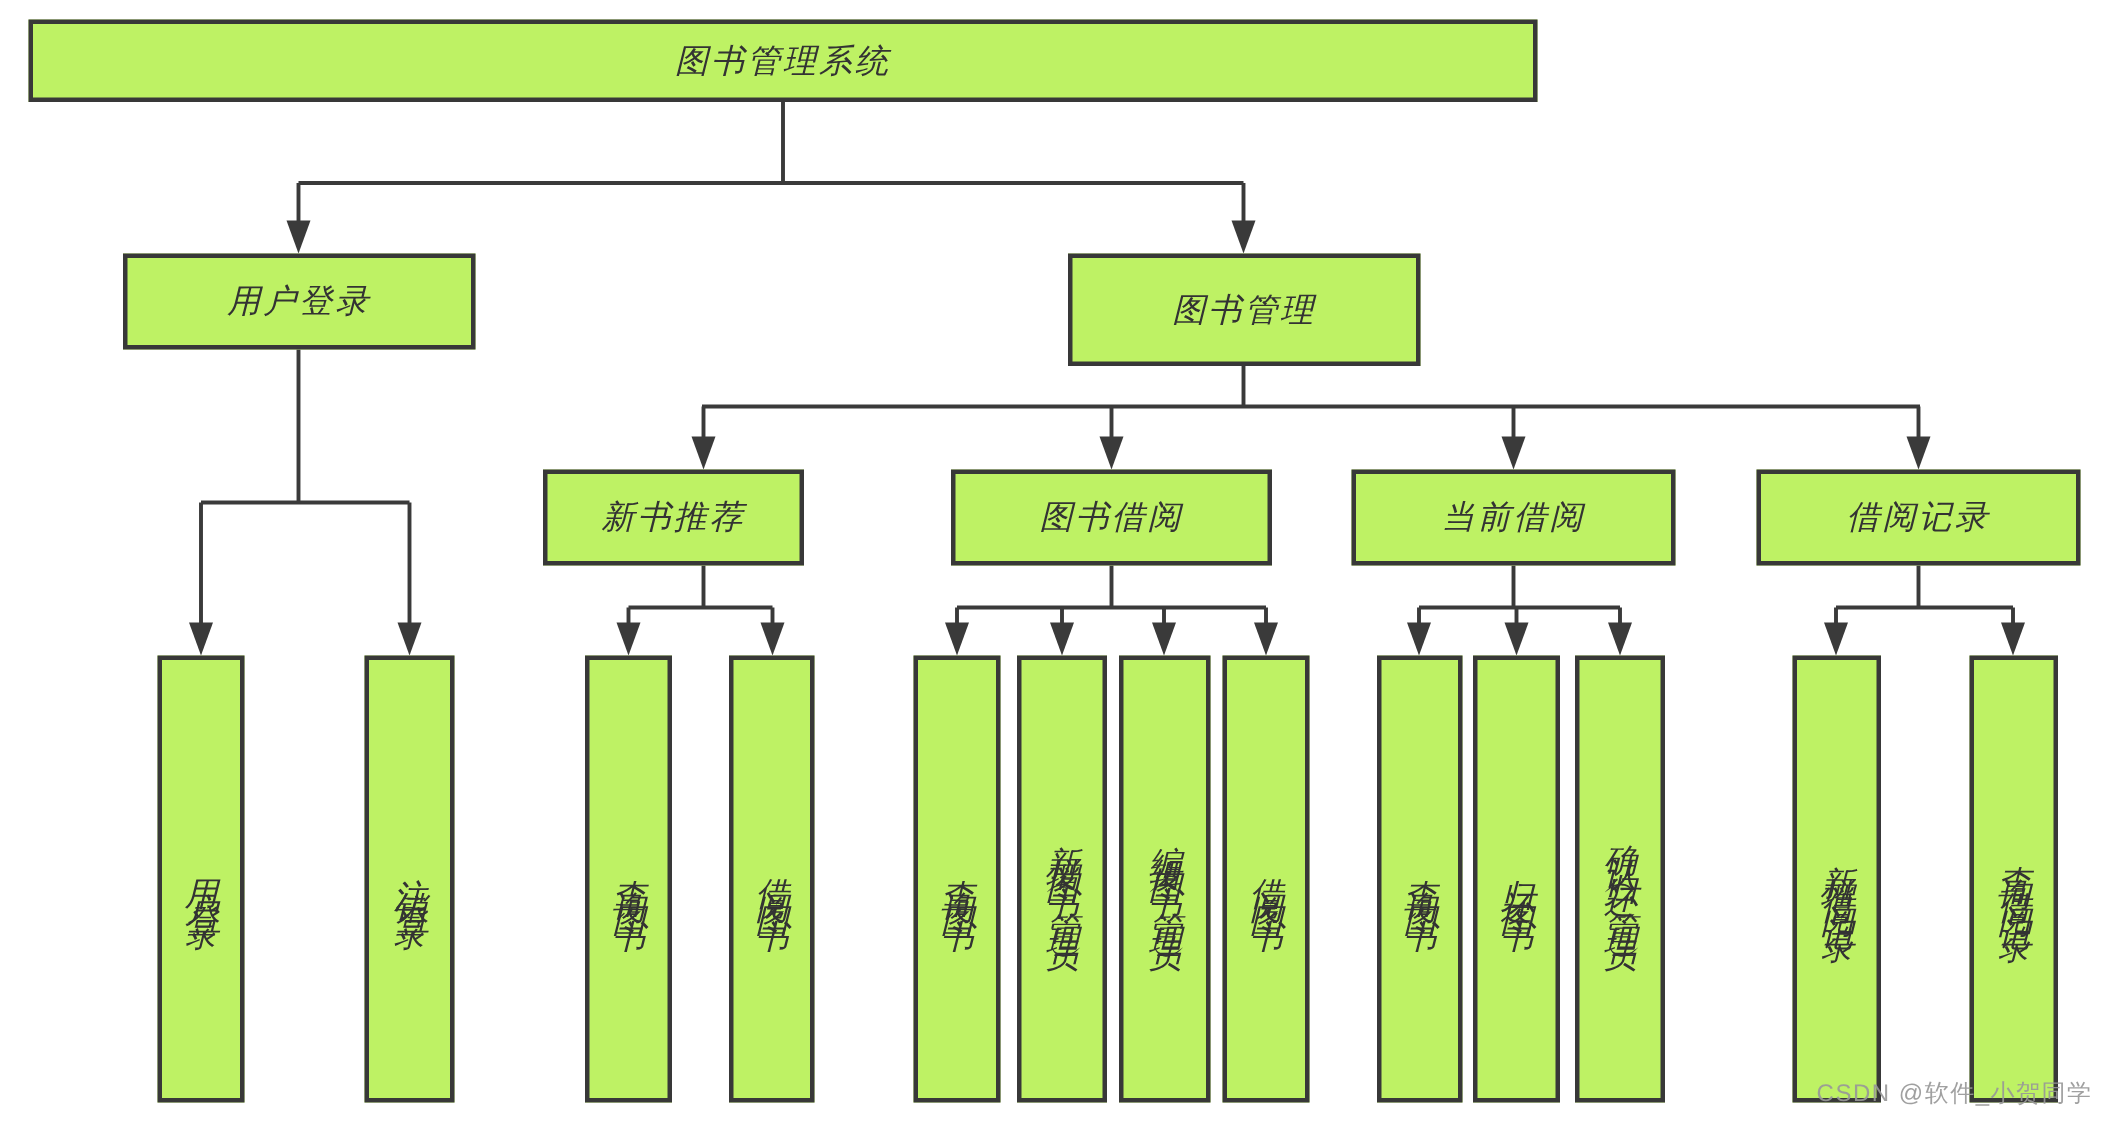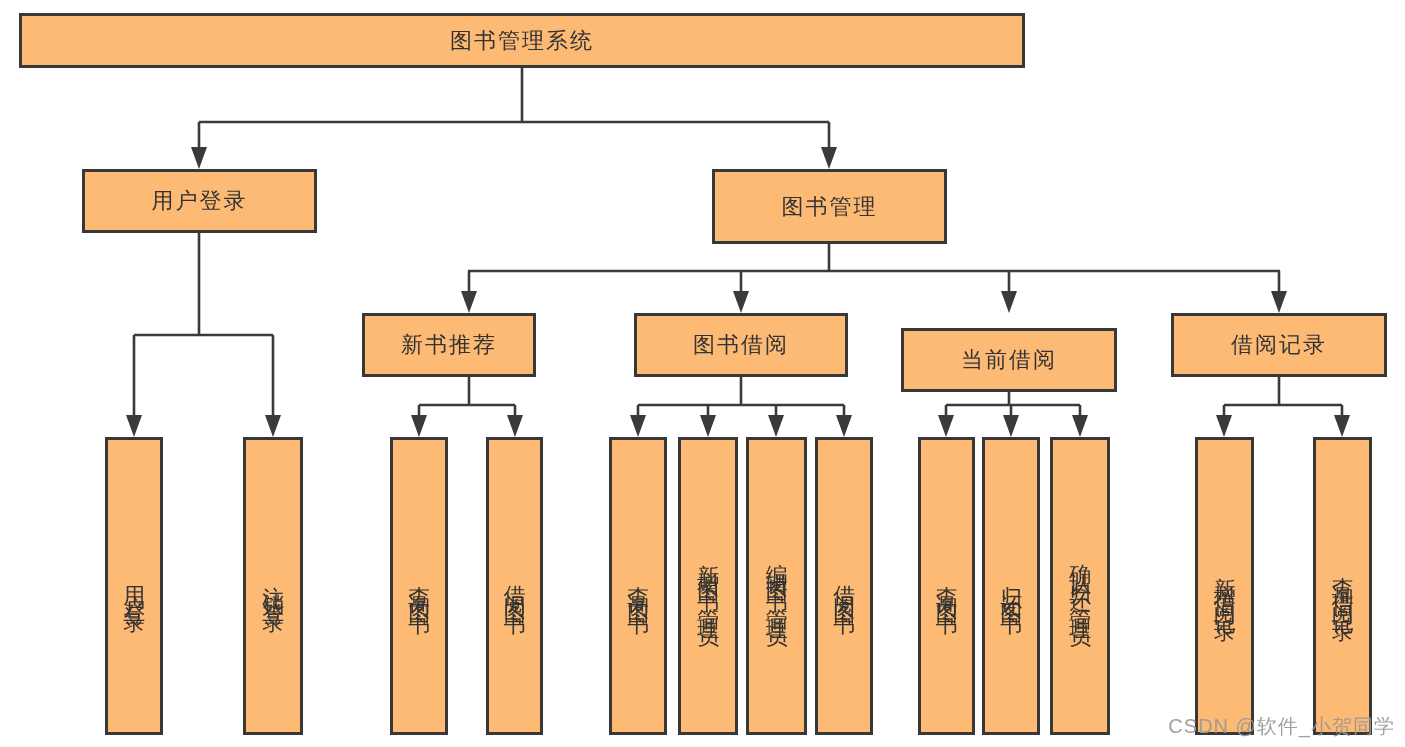--- a/index.html
+++ b/index.html
@@ -13,46 +13,47 @@
   }
   #connectors {
     position: absolute;
     left: 0; top: 0;
     width: 1405px; height: 747px;
     pointer-events: none;
   }
   .box {
     position: absolute;
     box-sizing: border-box;
-    background: #fdba74;
+    background: #bef264;
     border: 3px solid #383838;
     display: flex;
     align-items: center;
     justify-content: center;
     color: #333333;
     z-index: 2;
+    font-style: italic;
   }
   .box.h span {
     font-size: 22px;
     letter-spacing: 2px;
     white-space: nowrap;
   }
   .box.v span {
     writing-mode: vertical-lr;
     text-orientation: mixed;
     font-size: 22px;
     line-height: 1.2;
     letter-spacing: 9px;
     white-space: nowrap;
   }
   #watermark {
     position: absolute;
     right: 10px;
     bottom: 7px;
-    font-size: 20px;
+    font-size: 16px;
     color: rgba(152, 152, 152, 0.92);
     letter-spacing: 1px;
     z-index: 5;
     white-space: nowrap;
   }
 </style>
 </head>
 <body>
 
 <div id="canvas">
@@ -98,21 +99,21 @@
   <div class="box h" style="left:712px; top:169px; width:235px; height:75px;">
     <span>图书管理</span>
   </div>
 
   <div class="box h" style="left:362px; top:313px; width:174px; height:64px;">
     <span>新书推荐</span>
   </div>
   <div class="box h" style="left:634px; top:313px; width:214px; height:64px;">
     <span>图书借阅</span>
   </div>
-  <div class="box h" style="left:901px; top:328px; width:216px; height:64px;">
+  <div class="box h" style="left:901px; top:313px; width:216px; height:64px;">
     <span>当前借阅</span>
   </div>
   <div class="box h" style="left:1171px; top:313px; width:216px; height:64px;">
     <span>借阅记录</span>
   </div>
 
   <div class="box v" style="left:105px; top:437px; width:58px; height:298px;">
     <span>用户登录</span>
   </div>
   <div class="box v" style="left:243px; top:437px; width:60px; height:298px;">

